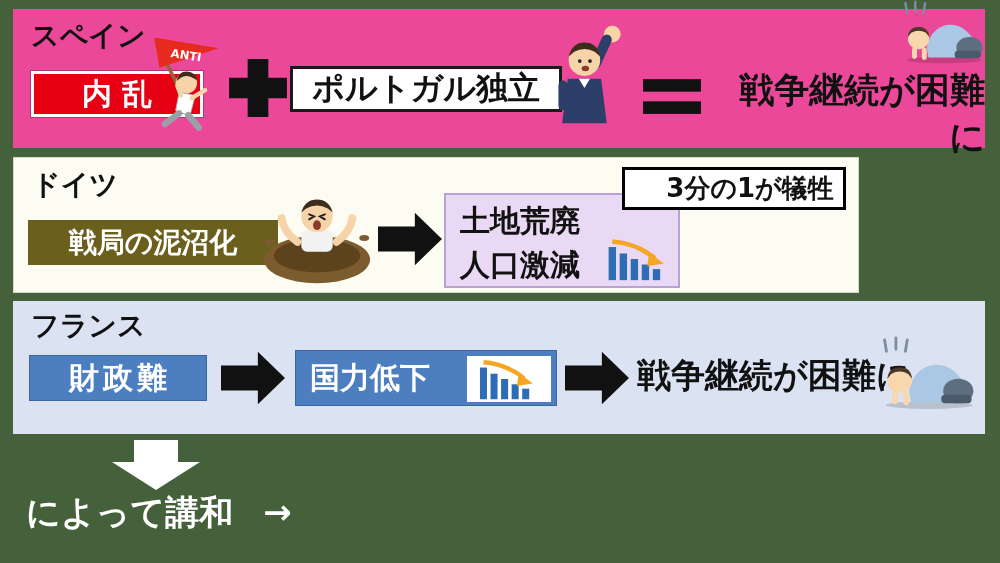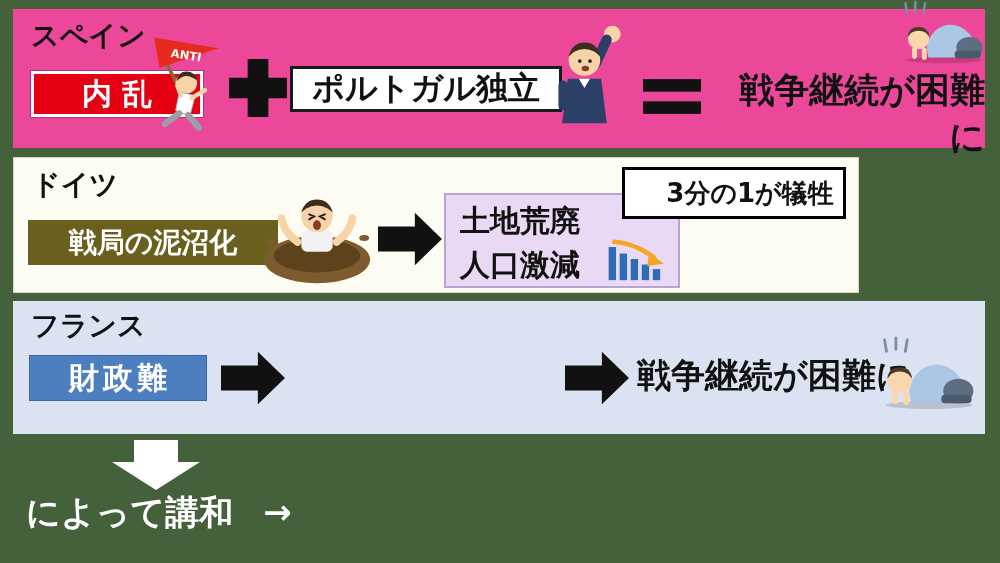--- a/index.html
+++ b/index.html
@@ -140,38 +140,52 @@
           <rect x="14" y="19" width="8" height="29" fill="#2e6db4"></rect>
           <rect x="26" y="25" width="8" height="23" fill="#2e6db4"></rect>
           <rect x="38" y="31" width="8" height="17" fill="#2e6db4"></rect>
           <rect x="50" y="36" width="8" height="12" fill="#2e6db4"></rect>
           <path d="M6,6 Q32,8 52,24" stroke="#f5a623" stroke-width="5" fill="none"></path>
           <polygon points="46,18 62,30 44,33" fill="#f5a623"></polygon>
         </svg>
       </div>
     </div>
 
-    <div class="callout" style="left:608px; top:9px; width:224px; height:52px;padding-left:32px;">
+    <div class="callout" style="left:608px; top:9px; width:224px; height:43px;padding-left:32px;">
       <span>3分の1が犠牲</span>
     </div>
   </div>
 
   <div class="panel" style="left:13px; top:301px; width:972px; height:133px; background:#dbe3f3;">
     <div class="panel-title" style="left:18px; top:6px;">フランス</div>
 
     <div class="box blue-box" style="left:16px; top:54px; width:178px; height:46px; letter-spacing:4px; text-indent:4px;">
       <span>財政難</span>
     </div>
 
     <div class="op" style="left:208px; top:50px;">
       <svg viewBox="0 0 66 54" width="64" height="54">
         <polygon points="0,14 38,14 38,0 66,27 38,54 38,40 0,40" fill="#111"></polygon>
       </svg>
     </div>
 
+    <div class="box blue-box" style="left:282px; top:49px; width:262px; height:56px; justify-content:flex-start; padding-left:14px;">
+      <span>国力低下</span>
+      <div class="chart-wrap" style="right:5px; top:5px; width:84px; height:46px;">
+        <svg viewBox="0 0 70 50" width="72" height="44">
+          <rect x="2" y="12" width="8" height="36" fill="#2e6db4"></rect>
+          <rect x="14" y="19" width="8" height="29" fill="#2e6db4"></rect>
+          <rect x="26" y="25" width="8" height="23" fill="#2e6db4"></rect>
+          <rect x="38" y="31" width="8" height="17" fill="#2e6db4"></rect>
+          <rect x="50" y="36" width="8" height="12" fill="#2e6db4"></rect>
+          <path d="M6,6 Q32,8 52,24" stroke="#f5a623" stroke-width="5" fill="none"></path>
+          <polygon points="46,18 62,30 44,33" fill="#f5a623"></polygon>
+        </svg>
+      </div>
+    </div>
 
     <div class="op" style="left:552px; top:50px;">
       <svg viewBox="0 0 66 54" width="64" height="54">
         <polygon points="0,14 38,14 38,0 66,27 38,54 38,40 0,40" fill="#111"></polygon>
       </svg>
     </div>
 
     <div class="result-text" style="left:624px; top:52px; font-size:34px;">戦争継続が困難に</div>
 
     <div class="illu" style="right:4px; top:28px; left:auto; width:104px; height:88px;">

